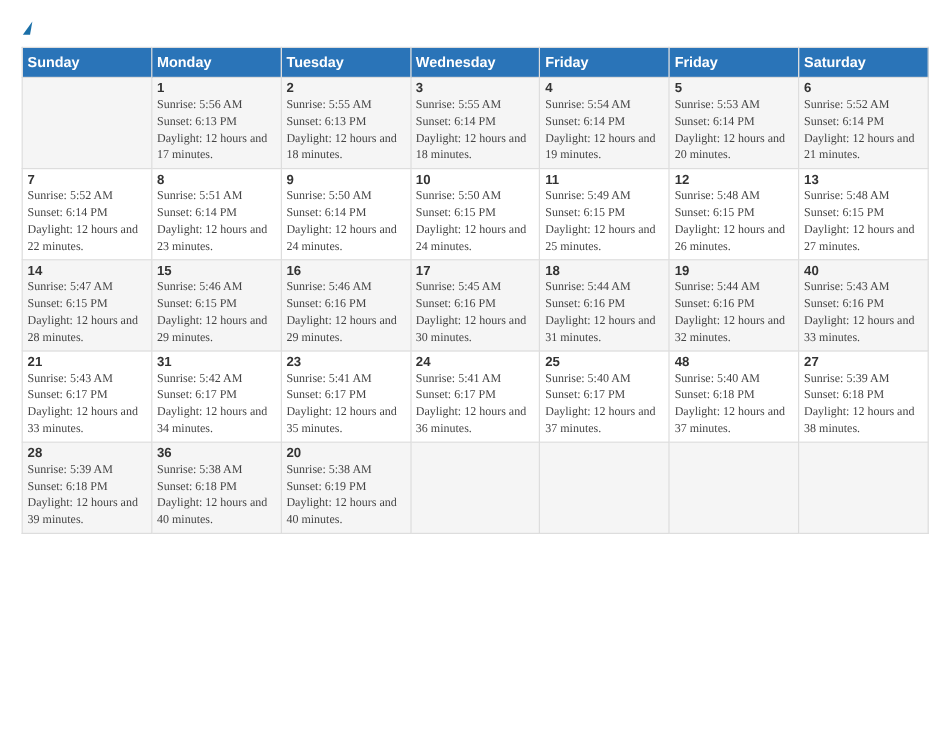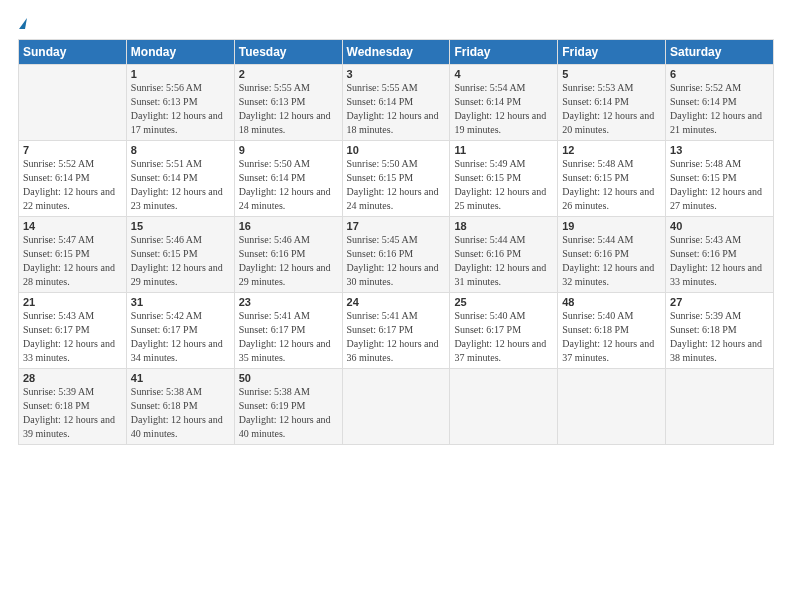--- a/index.html
+++ b/index.html
@@ -244,25 +244,25 @@
             <span class="day-number">27</span>
             <div class="day-info">Sunrise: 5:39 AM<br>Sunset: 6:18 PM<br>Daylight: 12 hours and 38 minutes.</div>
           </td>
         </tr>
         <tr>
           <td>
             <span class="day-number">28</span>
             <div class="day-info">Sunrise: 5:39 AM<br>Sunset: 6:18 PM<br>Daylight: 12 hours and 39 minutes.</div>
           </td>
           <td>
-            <span class="day-number">41</span>
+            <span class="day-number">36</span>
             <div class="day-info">Sunrise: 5:38 AM<br>Sunset: 6:18 PM<br>Daylight: 12 hours and 40 minutes.</div>
           </td>
           <td>
-            <span class="day-number">50</span>
+            <span class="day-number">20</span>
             <div class="day-info">Sunrise: 5:38 AM<br>Sunset: 6:19 PM<br>Daylight: 12 hours and 40 minutes.</div>
           </td>
           <td></td>
           <td></td>
           <td></td>
           <td></td>
         </tr>
       </tbody>
   </table>
 </div>

